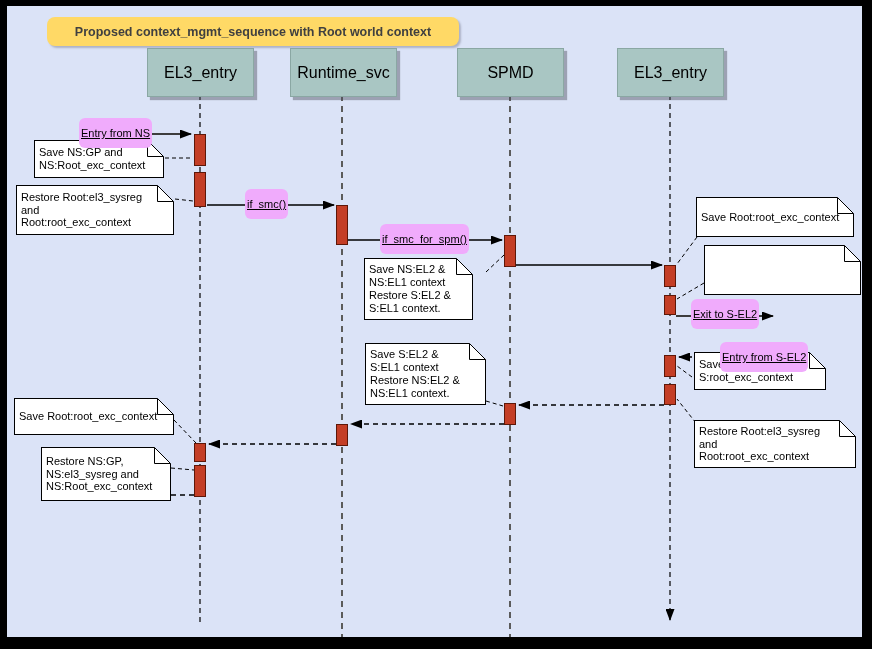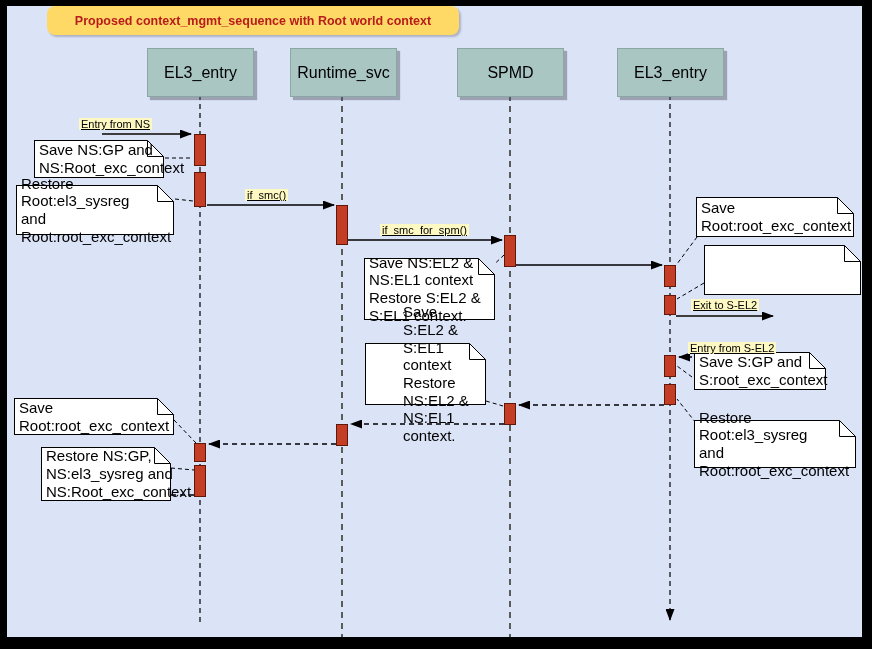--- a/index.html
+++ b/index.html
@@ -1,32 +1,32 @@
 <!DOCTYPE html>
 <html style="--page_bg: #dbe3f7; --title_bg: #ffd966; --participant_fill: #a9c6c3; --activation_fill: #c43e26; --line_dark: #000000; --lifeline_gray: #5b5b5b;"><head>
 <meta charset="utf-8">
 <style>
   html,body{margin:0;padding:0;}
   body{font-family:"Liberation Sans","DejaVu Sans",sans-serif;}
   .stage{position:relative;width:872px;height:649px;background:#000;overflow:hidden;}
   .canvas{position:absolute;left:7px;top:6px;width:855px;height:631px;background:var(--page_bg,#dbe3f7);overflow:hidden;}
   .layer{position:absolute;left:0;top:0;}
-  .title{position:absolute;left:40px;top:0;width:412px;height:29px;background:var(--title_bg,#ffd966);
+  .title{position:absolute;left:40px;top:11px;width:412px;height:29px;background:var(--title_bg,#ffd966);
          border-radius:8px;display:flex;align-items:center;justify-content:center;
-         font-size:12.5px;font-weight:bold;color:#b91c1c;box-shadow:2px 2px 2px rgba(90,90,110,.35);}
+         font-size:12.5px;font-weight:bold;color:#404040;box-shadow:2px 2px 2px rgba(90,90,110,.35);}
   .head{position:absolute;width:105px;height:47px;background:var(--participant_fill,#a9c6c3);
         border:1px solid #8aa7a3;box-shadow:3px 3px 1px rgba(80,80,95,.45);
         display:flex;align-items:center;justify-content:center;font-size:16px;color:#000;}
   .bar{position:absolute;width:12px;background:var(--activation_fill,#c43e26);border:1px solid #5e1708;box-sizing:border-box;}
   .note{position:absolute;background:#fff;border:1px solid #000;box-sizing:border-box;
-        display:flex;align-items:center;font-size:15px;line-height:1.18;color:#000;}
+        display:flex;align-items:center;font-size:11px;line-height:1.18;color:#000;}
   .note-text{white-space:pre-line;padding:1px 4px;position:relative;z-index:2;}
   .fold{position:absolute;top:-1px;right:-1px;z-index:1;}
-  .mlabel{position:absolute;font-size:11px;color:#000;background:#fef9c3;padding:0 2px;
-          text-decoration:underline;white-space:nowrap;z-index:3;}
+  .mlabel{position:absolute;font-size:11px;color:#000;background:#f0abfc;padding:9px 2px;
+          text-decoration:underline;white-space:nowrap;z-index:3;border-radius:6px;}
 </style>
 </head>
 <body>
 
 <div class="stage">
   <div class="canvas">
 
     <svg class="layer" width="855" height="631">
       <defs>
         <marker id="ah" markerWidth="12" markerHeight="9" refX="11" refY="4.5" orient="auto" markerUnits="userSpaceOnUse">
@@ -80,40 +80,40 @@
     <div class="bar" style="left:497px;top:397px;height:22px;"></div>
     <div class="bar" style="left:657px;top:259px;height:22px;"></div>
     <div class="bar" style="left:657px;top:289px;height:20px;"></div>
     <div class="bar" style="left:657px;top:349px;height:22px;"></div>
     <div class="bar" style="left:657px;top:378px;height:21px;"></div>
 
     <div class="mlabel" style="left:72px;top:112px;">Entry from NS</div>
     <div class="mlabel" style="left:238px;top:183px;text-align:right;">if_smc()</div>
     <div class="mlabel" style="left:373px;top:218px;">if_smc_for_spm()</div>
     <div class="mlabel" style="left:684px;top:293px;">Exit to S-EL2</div>
-    <div class="mlabel" style="left:681px;top:336px;text-align:right;">Entry from S-EL2</div>
+    <div class="mlabel" style="left:713px;top:336px;text-align:right;">Entry from S-EL2</div>
 
     <div class="note" style="left:27px;top:134px;width:130px;height:38px;">
       <svg class="fold" width="17" height="17">
           <path d="M0,0 L17,0 L17,17 Z" fill="#dbe3f7"></path>
           <path d="M0.5,0.5 L0.5,16.5 L16.5,16.5 Z" fill="#fff" stroke="#000"></path>
         </svg>
       <div class="note-text">Save NS:GP and
 NS:Root_exc_context</div>
     </div>
     <div class="note" style="left:9px;top:179px;width:158px;height:50px;">
       <svg class="fold" width="17" height="17">
           <path d="M0,0 L17,0 L17,17 Z" fill="#dbe3f7"></path>
           <path d="M0.5,0.5 L0.5,16.5 L16.5,16.5 Z" fill="#fff" stroke="#000"></path>
         </svg>
       <div class="note-text">Restore Root:el3_sysreg
 and
 Root:root_exc_context</div>
     </div>
-    <div class="note" style="left:357px;top:252px;width:131px;height:62px;">
+    <div class="note" style="left:357px;top:252px;width:109px;height:62px;">
       <svg class="fold" width="17" height="17">
           <path d="M0,0 L17,0 L17,17 Z" fill="#dbe3f7"></path>
           <path d="M0.5,0.5 L0.5,16.5 L16.5,16.5 Z" fill="#fff" stroke="#000"></path>
         </svg>
       <div class="note-text">Save NS:EL2 &amp;
 NS:EL1 context
 Restore S:EL2 &amp;
 S:EL1 context.</div>
     </div>
     <div class="note" style="left:689px;top:191px;width:158px;height:40px;">
@@ -122,21 +122,21 @@
           <path d="M0.5,0.5 L0.5,16.5 L16.5,16.5 Z" fill="#fff" stroke="#000"></path>
         </svg>
       <div class="note-text">Save Root:root_exc_context</div>
     </div>
     <div class="note" style="left:697px;top:239px;width:157px;height:50px;">
       <svg class="fold" width="17" height="17">
           <path d="M0,0 L17,0 L17,17 Z" fill="#dbe3f7"></path>
           <path d="M0.5,0.5 L0.5,16.5 L16.5,16.5 Z" fill="#fff" stroke="#000"></path>
         </svg>
     </div>
-    <div class="note" style="left:358px;top:337px;width:121px;height:62px;padding-left:33px;">
+    <div class="note" style="left:358px;top:337px;width:121px;height:62px;">
       <svg class="fold" width="17" height="17">
           <path d="M0,0 L17,0 L17,17 Z" fill="#dbe3f7"></path>
           <path d="M0.5,0.5 L0.5,16.5 L16.5,16.5 Z" fill="#fff" stroke="#000"></path>
         </svg>
       <div class="note-text">Save S:EL2 &amp;
 S:EL1 context
 Restore NS:EL2 &amp;
 NS:EL1 context.</div>
     </div>
     <div class="note" style="left:687px;top:346px;width:132px;height:38px;">

